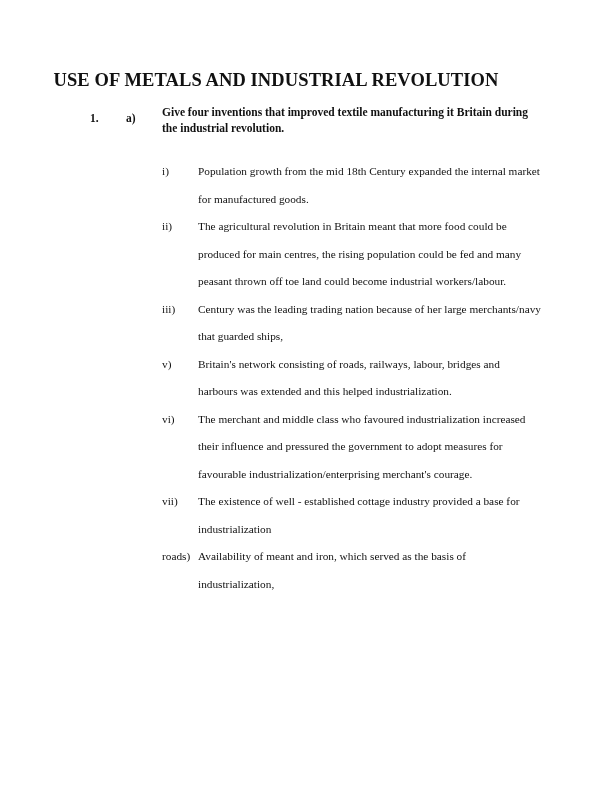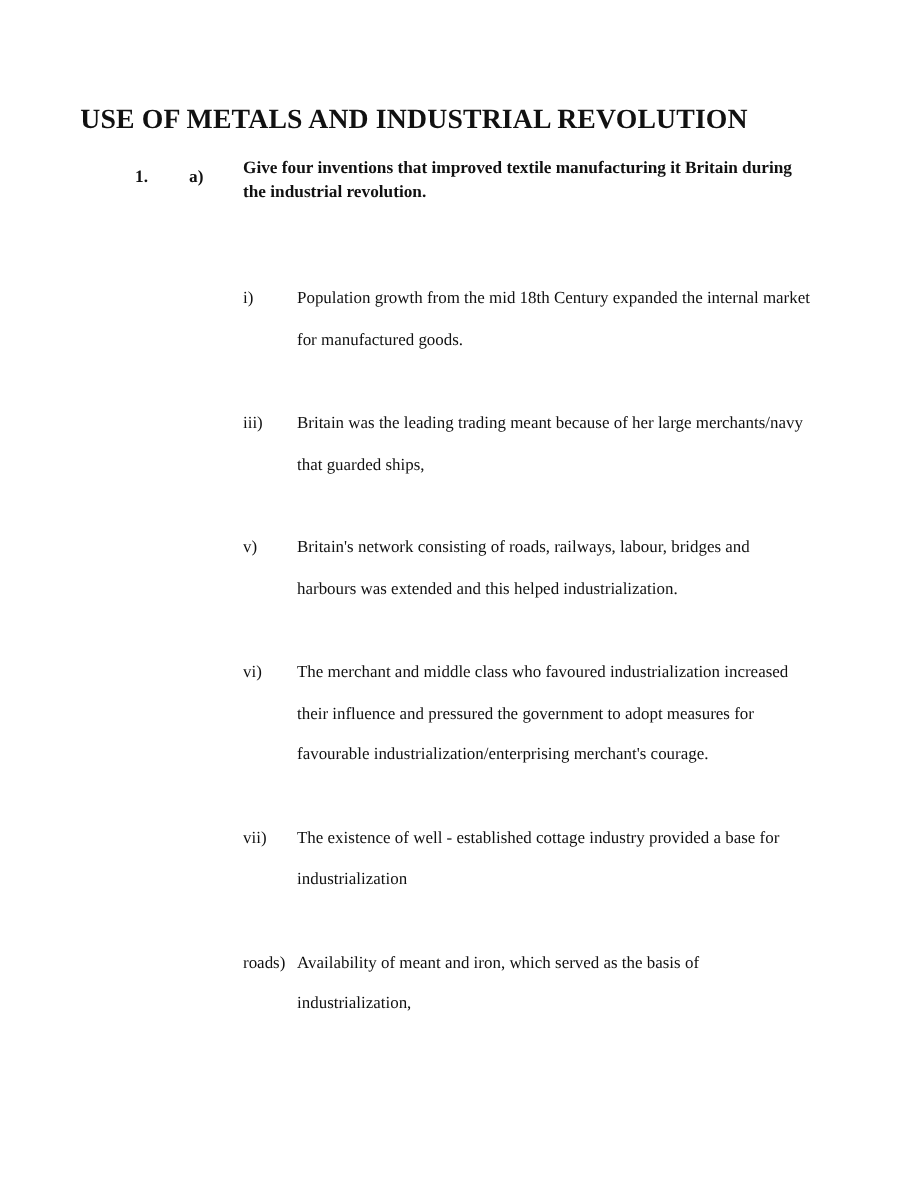--- a/index.html
+++ b/index.html
@@ -17,40 +17,44 @@
     .q-sub {
       position: absolute; left: 126px; top: 112px; font-weight: bold; font-size: 11.5px;
     }
     .q-text {
       position: absolute; left: 162px; top: 104px; width: 380px;
       font-weight: bold; font-size: 11.5px; line-height: 16px;
     }
     .answers { position: absolute; left: 162px; top: 158px; width: 380px; }
     .item { position: relative; font-size: 11.3px; line-height: 27.5px; }
     .item .num { position: absolute; left: 0; top: 0; }
-    .item .text { margin-left: 36px; display: block; margin-top: 28px; }
+    .item .text { margin-left: 36px; display: block; }
   </style>
 </head>
 <body>
 
 <div>
   <div class="title">USE OF METALS AND INDUSTRIAL REVOLUTION</div>
 
   <div class="q-num">1.</div>
   <div class="q-sub">a)</div>
   <div class="q-text">Give four inventions that improved textile manufacturing it Britain during the industrial revolution.</div>
 
   <div class="answers">
     <div class="item">
       <span class="num">i)</span>
       <span class="text">Population growth from the mid 18th Century expanded the internal market for manufactured goods.</span>
     </div>
     <div class="item">
+      <span class="num">ii)</span>
+      <span class="text">The agricultural revolution in Britain meant that more food could be produced for main centres, the rising population could be fed and many peasant thrown off toe land could become industrial workers/labour.</span>
+    </div>
+    <div class="item">
       <span class="num">iii)</span>
-      <span class="text">Britain was the leading trading meant because of her large merchants/navy that guarded ships,</span>
+      <span class="text">Century was the leading trading nation because of her large merchants/navy that guarded ships,</span>
     </div>
     <div class="item">
       <span class="num">v)</span>
       <span class="text">Britain's network consisting of roads, railways, labour, bridges and harbours was extended and this helped industrialization.</span>
     </div>
     <div class="item">
       <span class="num">vi)</span>
       <span class="text">The merchant and middle class who favoured industrialization increased their influence and pressured the government to adopt measures for favourable industrialization/enterprising merchant's courage.</span>
     </div>
     <div class="item">

